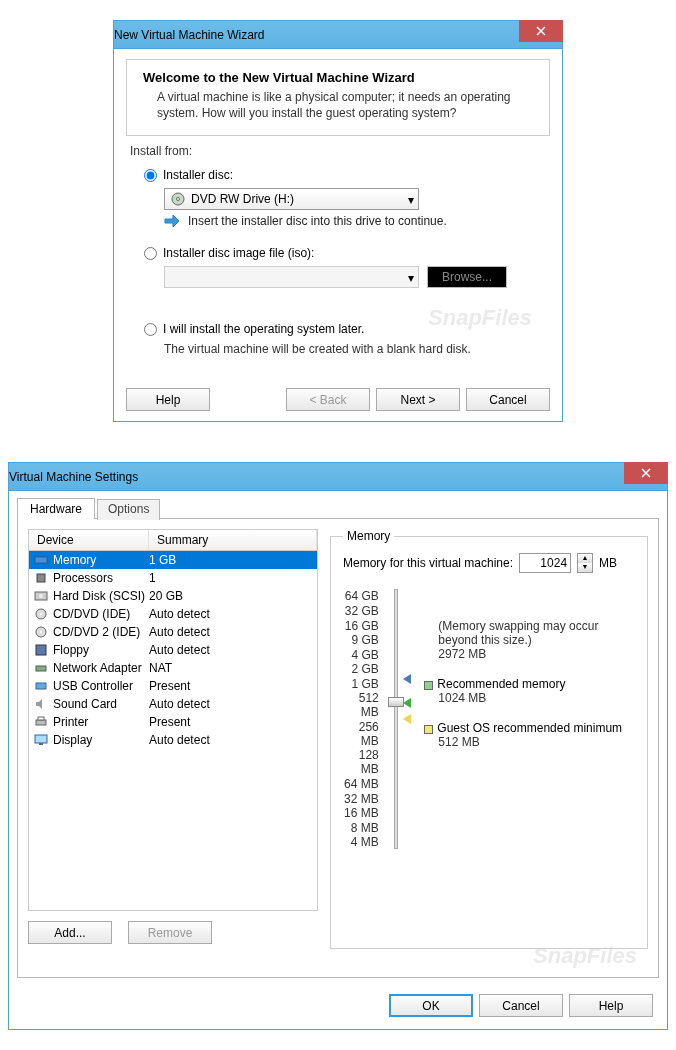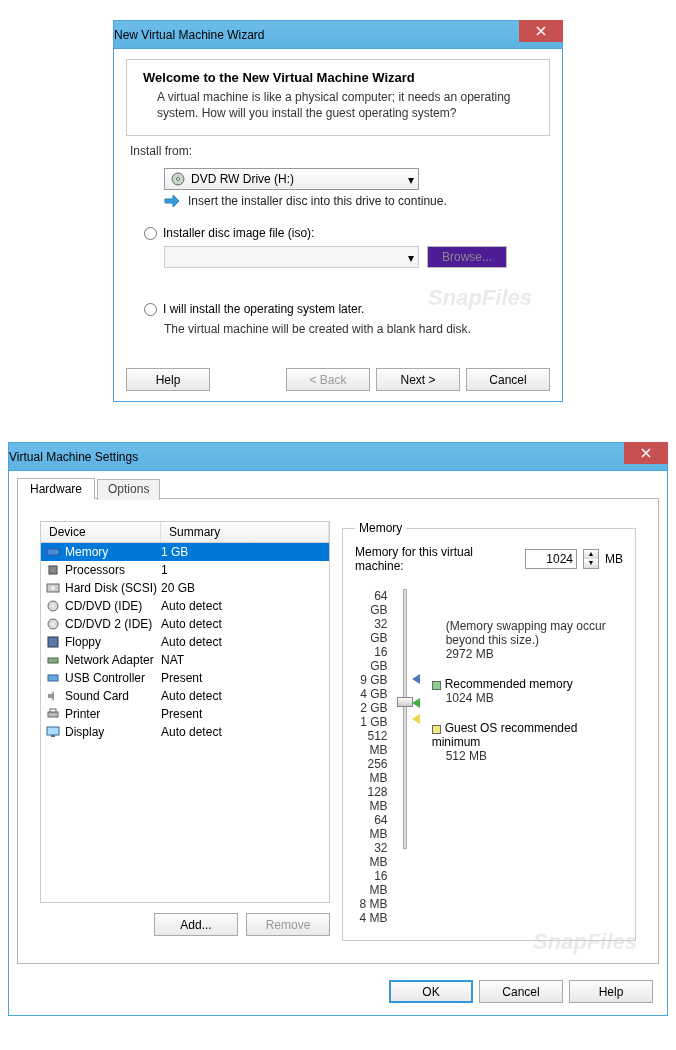--- a/index.html
+++ b/index.html
@@ -24,48 +24,48 @@
 .radio-row { display: flex; align-items: center; margin: 6px 0 6px 18px; }
 .radio-row input[type=radio] { margin-right: 6px; }
 .combo { width: 255px; height: 22px; border: 1px solid #999; background: linear-gradient(#fff,#eee); margin: 4px 0 4px 38px; display: flex; align-items: center; padding: 0 6px; position: relative; }
 .combo .drop { position: absolute; right: 4px; top: 4px; }
 .hint-row { display: flex; align-items: center; margin: 4px 0 18px 38px; gap: 8px; color: #222; }
 .arrow-icon { width: 16px; height: 14px; }
 
 .iso-row { display: flex; align-items: center; gap: 8px; margin: 4px 0 4px 38px; }
 .iso-combo { width: 255px; height: 22px; border: 1px solid #ccc; background: #f5f5f5; position: relative; }
 .iso-combo .drop { position: absolute; right: 4px; top: 4px; }
-.browse-btn { width: 80px; height: 22px; border: 1px solid #bbb; background: #4c1d95; color: #888; }
+.browse-btn { width: 80px; height: 22px; border: 1px solid #bbb; background: #000000; color: #888; }
 
 .later-desc { margin: 4px 0 12px 38px; color: #333; }
 
 .btnrow { display: flex; gap: 6px; padding: 10px 12px; justify-content: flex-end; border-top: 0px; }
 .btnrow .help { margin-right: auto; }
 button.std { width: 84px; height: 23px; border: 1px solid #aaa; background: linear-gradient(#fdfdfd,#e8e8e8); cursor: pointer; }
 button.std:disabled { color: #999; }
 
 
 .tabs { display: flex; margin: 6px 0 0 8px; }
 .tab { border: 1px solid #b5b5b5; border-bottom: none; padding: 3px 12px; background: #fff; margin-right: 2px; position: relative; top: 1px; }
 .tab.inactive { background: #f2f2f2; color: #444; top: 2px; padding: 2px 10px; }
-.tab-panel { border: 1px solid #b5b5b5; margin: 0 8px 8px 8px; padding: 22px; display: flex; gap: 12px; min-height: 460px; }
+.tab-panel { border: 1px solid #b5b5b5; margin: 0 8px 8px 8px; padding: 10px; display: flex; gap: 12px; min-height: 460px; }
 
 .device-list { width: 290px; }
 .list-header { display: flex; border: 1px solid #ccc; }
 .list-header .col { padding: 3px 8px; background: linear-gradient(#fff,#f0f0f0); border-right: 1px solid #e0e0e0; }
 .col-device { width: 120px; }
 .col-summary { flex: 1; }
 .list-body { border: 1px solid #ccc; border-top: none; height: 360px; }
 .device-row { display: flex; align-items: center; height: 18px; padding: 0 4px; }
 .device-row.selected { background: #0078d7; color: #fff; }
 .device-row .dicon { width: 16px; height: 14px; margin-right: 4px; display: inline-flex; align-items: center; justify-content: center; }
 .device-row .dname { width: 96px; }
 .device-row .dsum { flex: 1; }
 
-.list-btns { display: flex; gap: 8px; margin-top: 10px; justify-content: flex-end; }
+.list-btns { display: flex; gap: 16px; margin-top: 10px; justify-content: flex-start; }
 
 .memory-panel { flex: 1; }
 fieldset.mem { border: 1px solid #ccc; padding: 10px 12px; height: 420px; }
 fieldset.mem legend { padding: 0 4px; }
 .mem-desc { line-height: 1.35; margin-bottom: 14px; }
 .mem-input-row { display: flex; align-items: center; gap: 6px; margin-bottom: 16px; }
 .mem-input-row input { width: 52px; height: 20px; text-align: right; border: 1px solid #999; padding-right: 3px; }
 .spinner { display: flex; flex-direction: column; border: 1px solid #999; }
 .spinner div { width: 14px; height: 9px; background: linear-gradient(#fff,#ddd); font-size: 7px; text-align: center; line-height: 8px; cursor: pointer; }
 
@@ -108,20 +108,24 @@
         </svg>
     </div>
   </div>
   <div class="wizard-body">
     <div class="welcome-box">
       <div class="welcome-title">Welcome to the New Virtual Machine Wizard</div>
       <div class="welcome-desc">A virtual machine is like a physical computer; it needs an operating system. How will you install the guest operating system?</div>
     </div>
     <div class="install-from">Install from:</div>
 
+    <div class="radio-row">
+      <input type="radio" checked="" style="">
+      <span>Installer disc:</span>
+    </div>
     <div class="combo">
       <svg class="disc-icon" viewBox="0 0 14 14">
           <circle cx="7" cy="7" r="6" fill="#c8d8c8" stroke="#666"></circle>
           <circle cx="7" cy="7" r="1.5" fill="#fff" stroke="#666"></circle>
         </svg>
       <span style="margin-left:6px">DVD RW Drive (H:)</span>
       <span class="drop">▾</span>
     </div>
     <div class="hint-row">
       <svg class="arrow-icon" viewBox="0 0 16 14">

